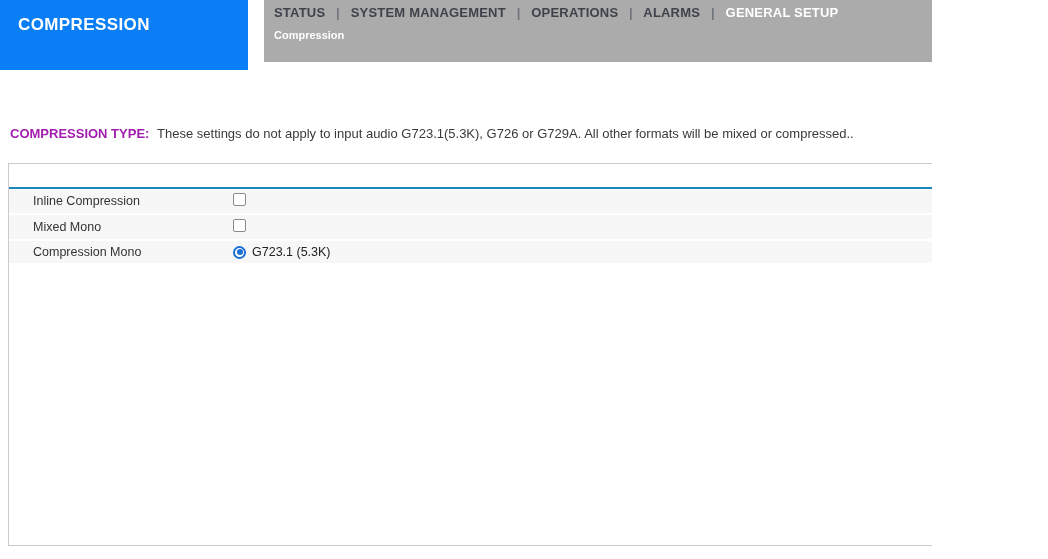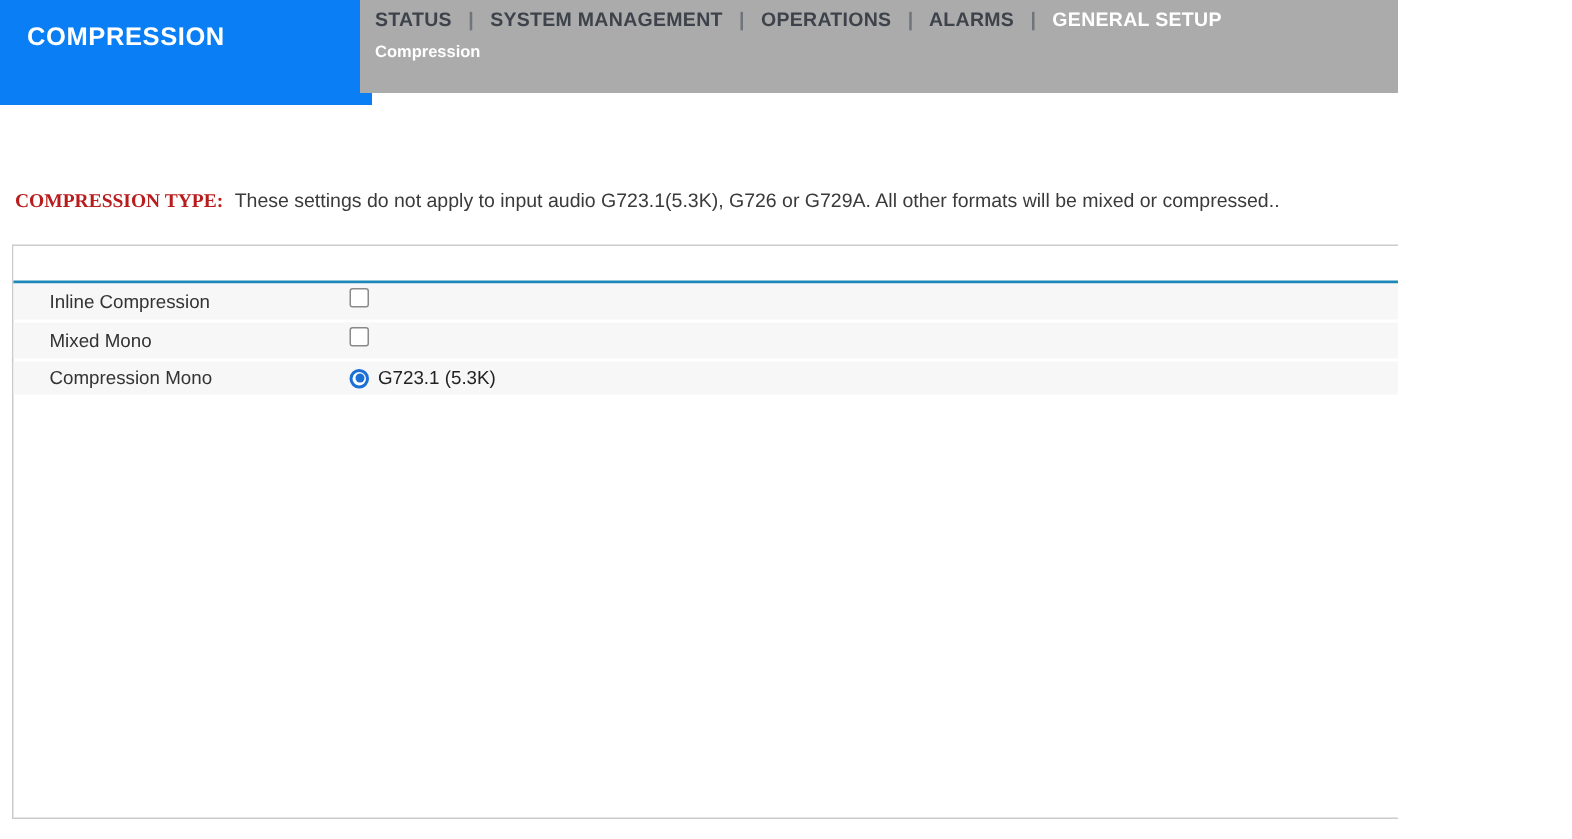--- a/index.html
+++ b/index.html
@@ -11,21 +11,21 @@
   .screen { position: relative; width: 932px; height: 559px; overflow: hidden; background: #fff; }
 
   
   .title-box {
     position: absolute; left: 0; top: 0; width: 248px; height: 70px;
     background: #0a7ef5; color: #fff;
     font-size: 17px; font-weight: bold; letter-spacing: 0.4px;
     padding: 16px 0 0 18px; line-height: 1.1;
   }
   .navbar {
-    position: absolute; left: 240px; top: 0; right: 0; height: 62px;
+    position: absolute; left: 264px; top: 0; right: 0; height: 62px;
     background: #ababab;
   }
   .nav-row {
     padding: 5px 0 0 10px;
     font-size: 13px; font-weight: bold; color: #3e434b;
     letter-spacing: 0.2px; white-space: nowrap;
   }
   .nav-item { cursor: pointer; }
   .nav-item.active { color: #ffffff; }
   .nav-sep { color: #70757c; font-weight: bold; margin: 0 7px; }
@@ -33,21 +33,21 @@
     padding: 9px 0 0 10px;
     font-size: 11px; font-weight: bold; color: #ffffff;
   }
   .subnav-item { cursor: pointer; }
 
   
   .section-line {
     position: absolute; left: 10px; top: 126px; right: 10px;
     font-size: 13px; color: #333; white-space: nowrap;
   }
-  .section-label { color: #b91c1c; font-weight: bold; font-family: Liberation Serif, serif; }
+  .section-label { color: #a21caf; font-weight: bold; }
   .section-desc { margin-left: 4px; color: #3a3a3a; }
 
   
   .panel {
     position: absolute; left: 8px; top: 163px; width: 1029px; height: 383px;
     border: 1px solid #cbcbcb; background: #fff;
   }
   .panel-header-spacer { height: 23px; background: #fff; }
   .panel-rule { height: 0; border-top: 2px solid #1e87b9; }
   .form-row {

